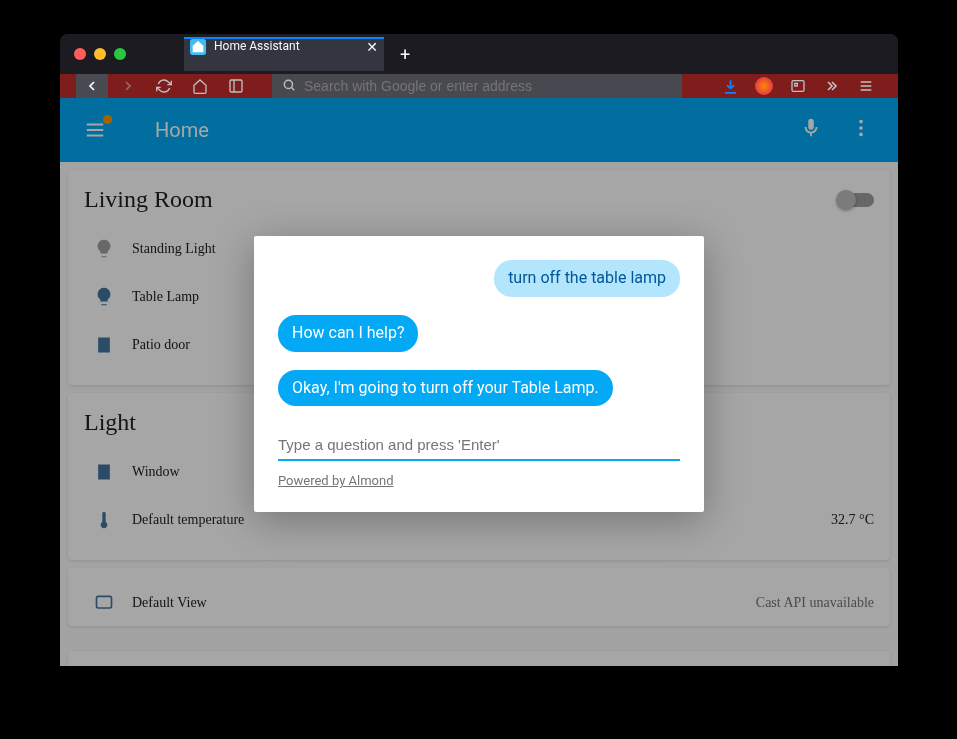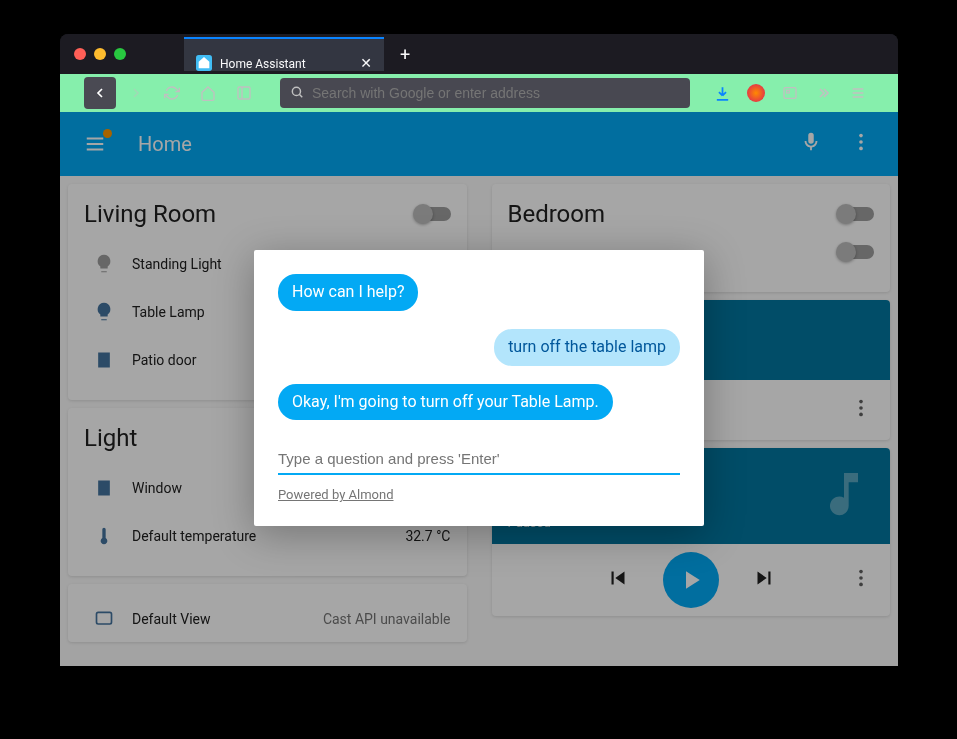--- a/index.html
+++ b/index.html
@@ -40,22 +40,22 @@
     width: 12px; height: 12px; border-radius: 50%;
   }
   .tl-red { background: #ff5f57; }
   .tl-yellow { background: #febc2e; }
   .tl-green { background: #28c840; }
   .tab {
     margin-left: 58px;
     height: 34px;
     background: #333641;
     display: flex;
-    align-items: flex-end;
-    padding: 0 12px;
+    align-items: flex-start;
+    padding: 0 6px;
     gap: 8px;
     min-width: 200px;
     border-top: 2px solid #0a84ff;
   }
   .tab-favicon {
     width: 16px; height: 16px;
     display: flex; align-items: center; justify-content: center;
   }
   .tab-title {
     color: #f9f9fa;
@@ -67,25 +67,25 @@
     font-size: 14px;
     cursor: pointer;
   }
   .newtab {
     color: #f9f9fa;
     font-size: 18px;
     margin-left: 16px;
     cursor: pointer;
   }
   .toolbar {
-    height: 38px;
-    background: #86efac;
-    display: flex;
-    align-items: center;
-    padding: 0 24px;
+    height: 24px;
+    background: #7f1d1d;
+    display: flex;
+    align-items: center;
+    padding: 0 16px;
     gap: 4px;
   }
   .tb-btn {
     width: 32px; height: 32px;
     display: flex; align-items: center; justify-content: center;
     color: #c0c0c0;
     cursor: pointer;
     border-radius: 4px;
   }
   .tb-back {
@@ -151,39 +151,40 @@
   .menu-badge {
     position: absolute;
     top: 4px; right: 2px;
     width: 9px; height: 9px;
     background: #ff9800;
     border-radius: 50%;
   }
   .app-title {
     font-size: 20px;
     font-weight: 400;
-    margin-left: 24px;
+    margin-left: 41px;
   }
   .appbar-right {
     margin-left: auto;
     display: flex;
     gap: 8px;
   }
   .appbar-icon {
     padding: 10px;
     cursor: pointer;
   }
 
   .content {
     padding: 8px;
     display: grid;
-    grid-template-columns: 1fr 1fr;
+    grid-template-columns: 1fr;
     gap: 25px;
     height: calc(100% - 64px);
     overflow: hidden;
+    font-family: Liberation Serif, serif;
   }
   .col { display: flex; flex-direction: column; gap: 8px; }
 
   .card {
     background: #fff;
     border-radius: 4px;
     box-shadow: 0 1px 3px rgba(0,0,0,0.12);
     padding: 16px;
   }
   .card-header {
@@ -595,21 +596,21 @@
                 </svg>
             </div>
           </div>
         </div>
       </div>
     </div>
 
     <div class="scrim"></div>
     <div class="dialog">
       <div class="chat">
+        <div class="bubble user">turn off the table lamp</div>
         <div class="bubble bot">How can I help?</div>
-        <div class="bubble user">turn off the table lamp</div>
         <div class="bubble bot">Okay, I'm going to turn off your Table Lamp.</div>
       </div>
       <input class="dialog-input" type="text" placeholder="Type a question and press 'Enter'" style="">
       <a class="powered">Powered by Almond</a>
     </div>
   </div>
 </div>
 
 </body></html>

